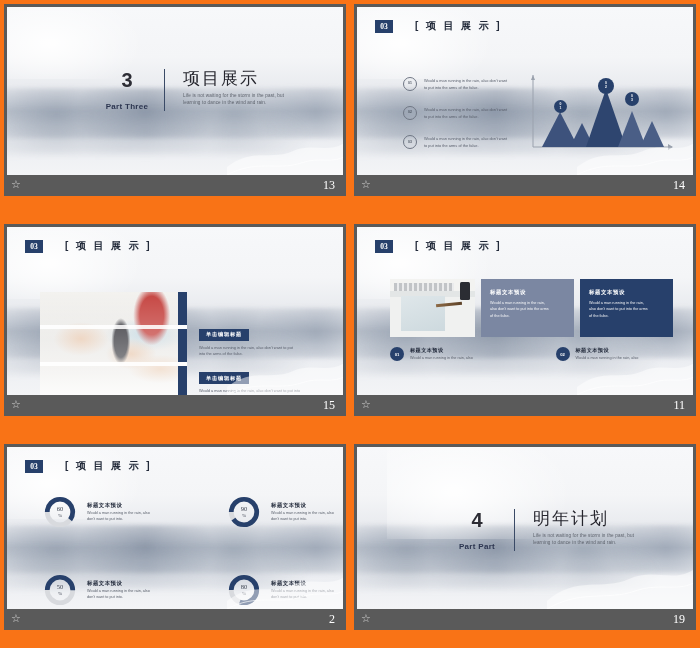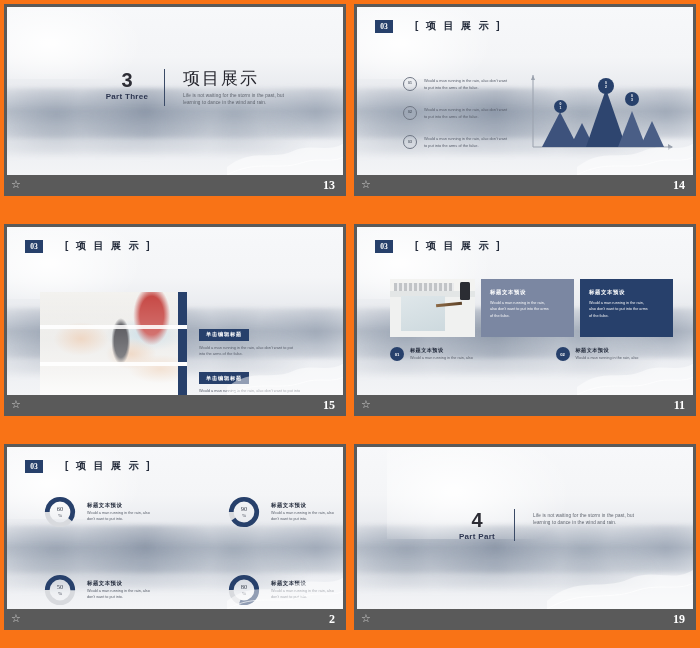--- a/index.html
+++ b/index.html
@@ -51,21 +51,21 @@
     color: #cfcfcf;
     font-size: 11px;
     line-height: 12px;
     font-family: "DejaVu Sans", sans-serif;
   }
   .footer .pagenum {
     position: absolute;
     right: 8px; top: 3px;
     color: #ffffff;
     font-size: 12px;
-    font-weight: bold;
+    font-weight: normal;
     font-family: "Liberation Serif", serif;
   }
 
   
   .bg {
     position: absolute; inset: 0;
     background:
       linear-gradient(to bottom,
         #f7f8fa 0%,
         #f4f5f7 30%,
@@ -136,21 +136,21 @@
     font-weight: bold;
     color: #2c2c34;
     line-height: 22px;
     font-family: "Liberation Sans", sans-serif;
   }
   .divider-part {
     font-size: 8px;
     font-weight: bold;
     color: #2c3550;
     letter-spacing: .3px;
-    margin-top: 1px;
+    margin-top: 11px;
   }
   .divider-rule {
     width: 1px;
     background: #3a4a66;
     align-self: stretch;
   }
   .divider-right { padding-left: 9px; }
   .divider-title {
     font-size: 17px;
     font-weight: normal;
@@ -796,20 +796,21 @@
       <div class="canvas">
         <div class="bg"></div>
         <div class="cloudtop" style="left:30px; top:-28px; width:190px; height:120px;"></div>
         <div class="divider-block">
           <div class="divider-left">
             <div class="divider-num">4</div>
             <div class="divider-part">Part Part</div>
           </div>
           <div class="divider-rule"></div>
           <div class="divider-right">
+            <div class="divider-title">明年计划</div>
             <div class="divider-sub">
               <div>Life is not waiting for the storm in the past, but</div>
               <div>learning to dance in the wind and rain.</div>
             </div>
           </div>
         </div>
         <div class="wave" style="width:150px; height:70px;">
           <svg viewBox="0 0 150 70" preserveAspectRatio="none">
             <path d="M0,56 C30,30 56,46 82,34 C108,22 128,40 150,22 L150,70 L0,70 Z" fill="rgba(255,255,255,.55)"></path>
             <path d="M0,64 C34,44 60,56 88,46 C114,37 132,48 150,36" fill="none" stroke="rgba(255,255,255,.85)" stroke-width="1"></path>

